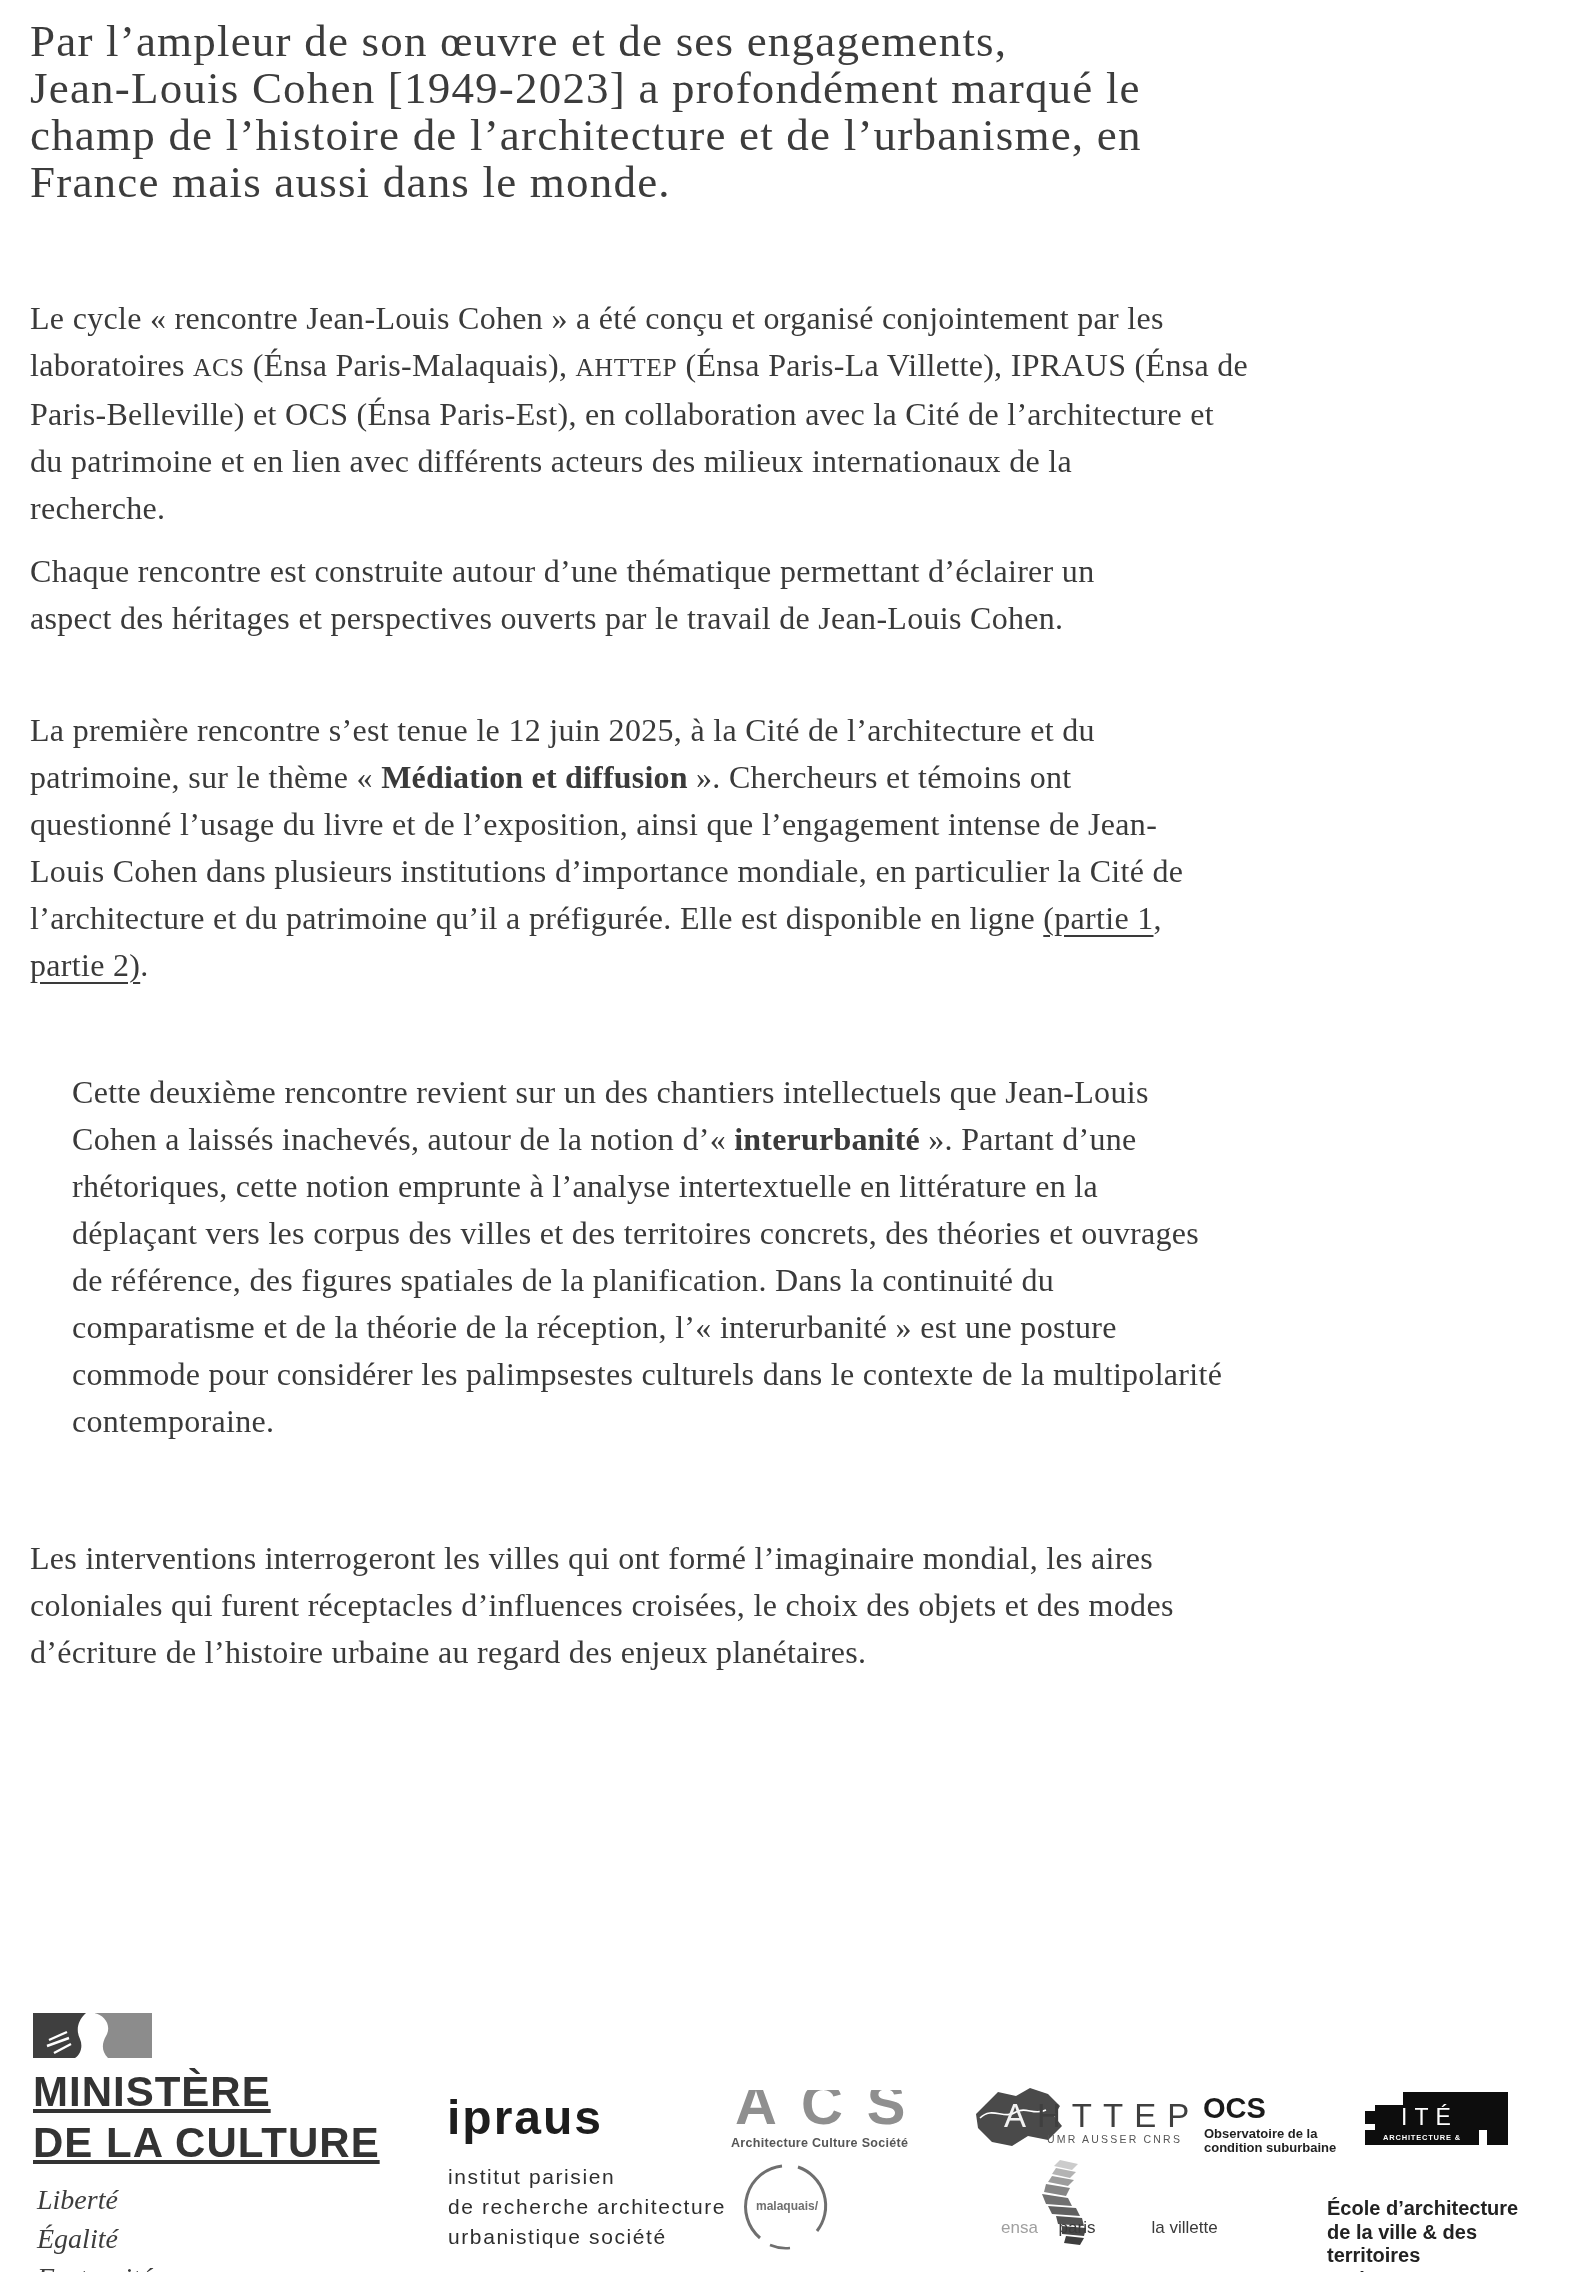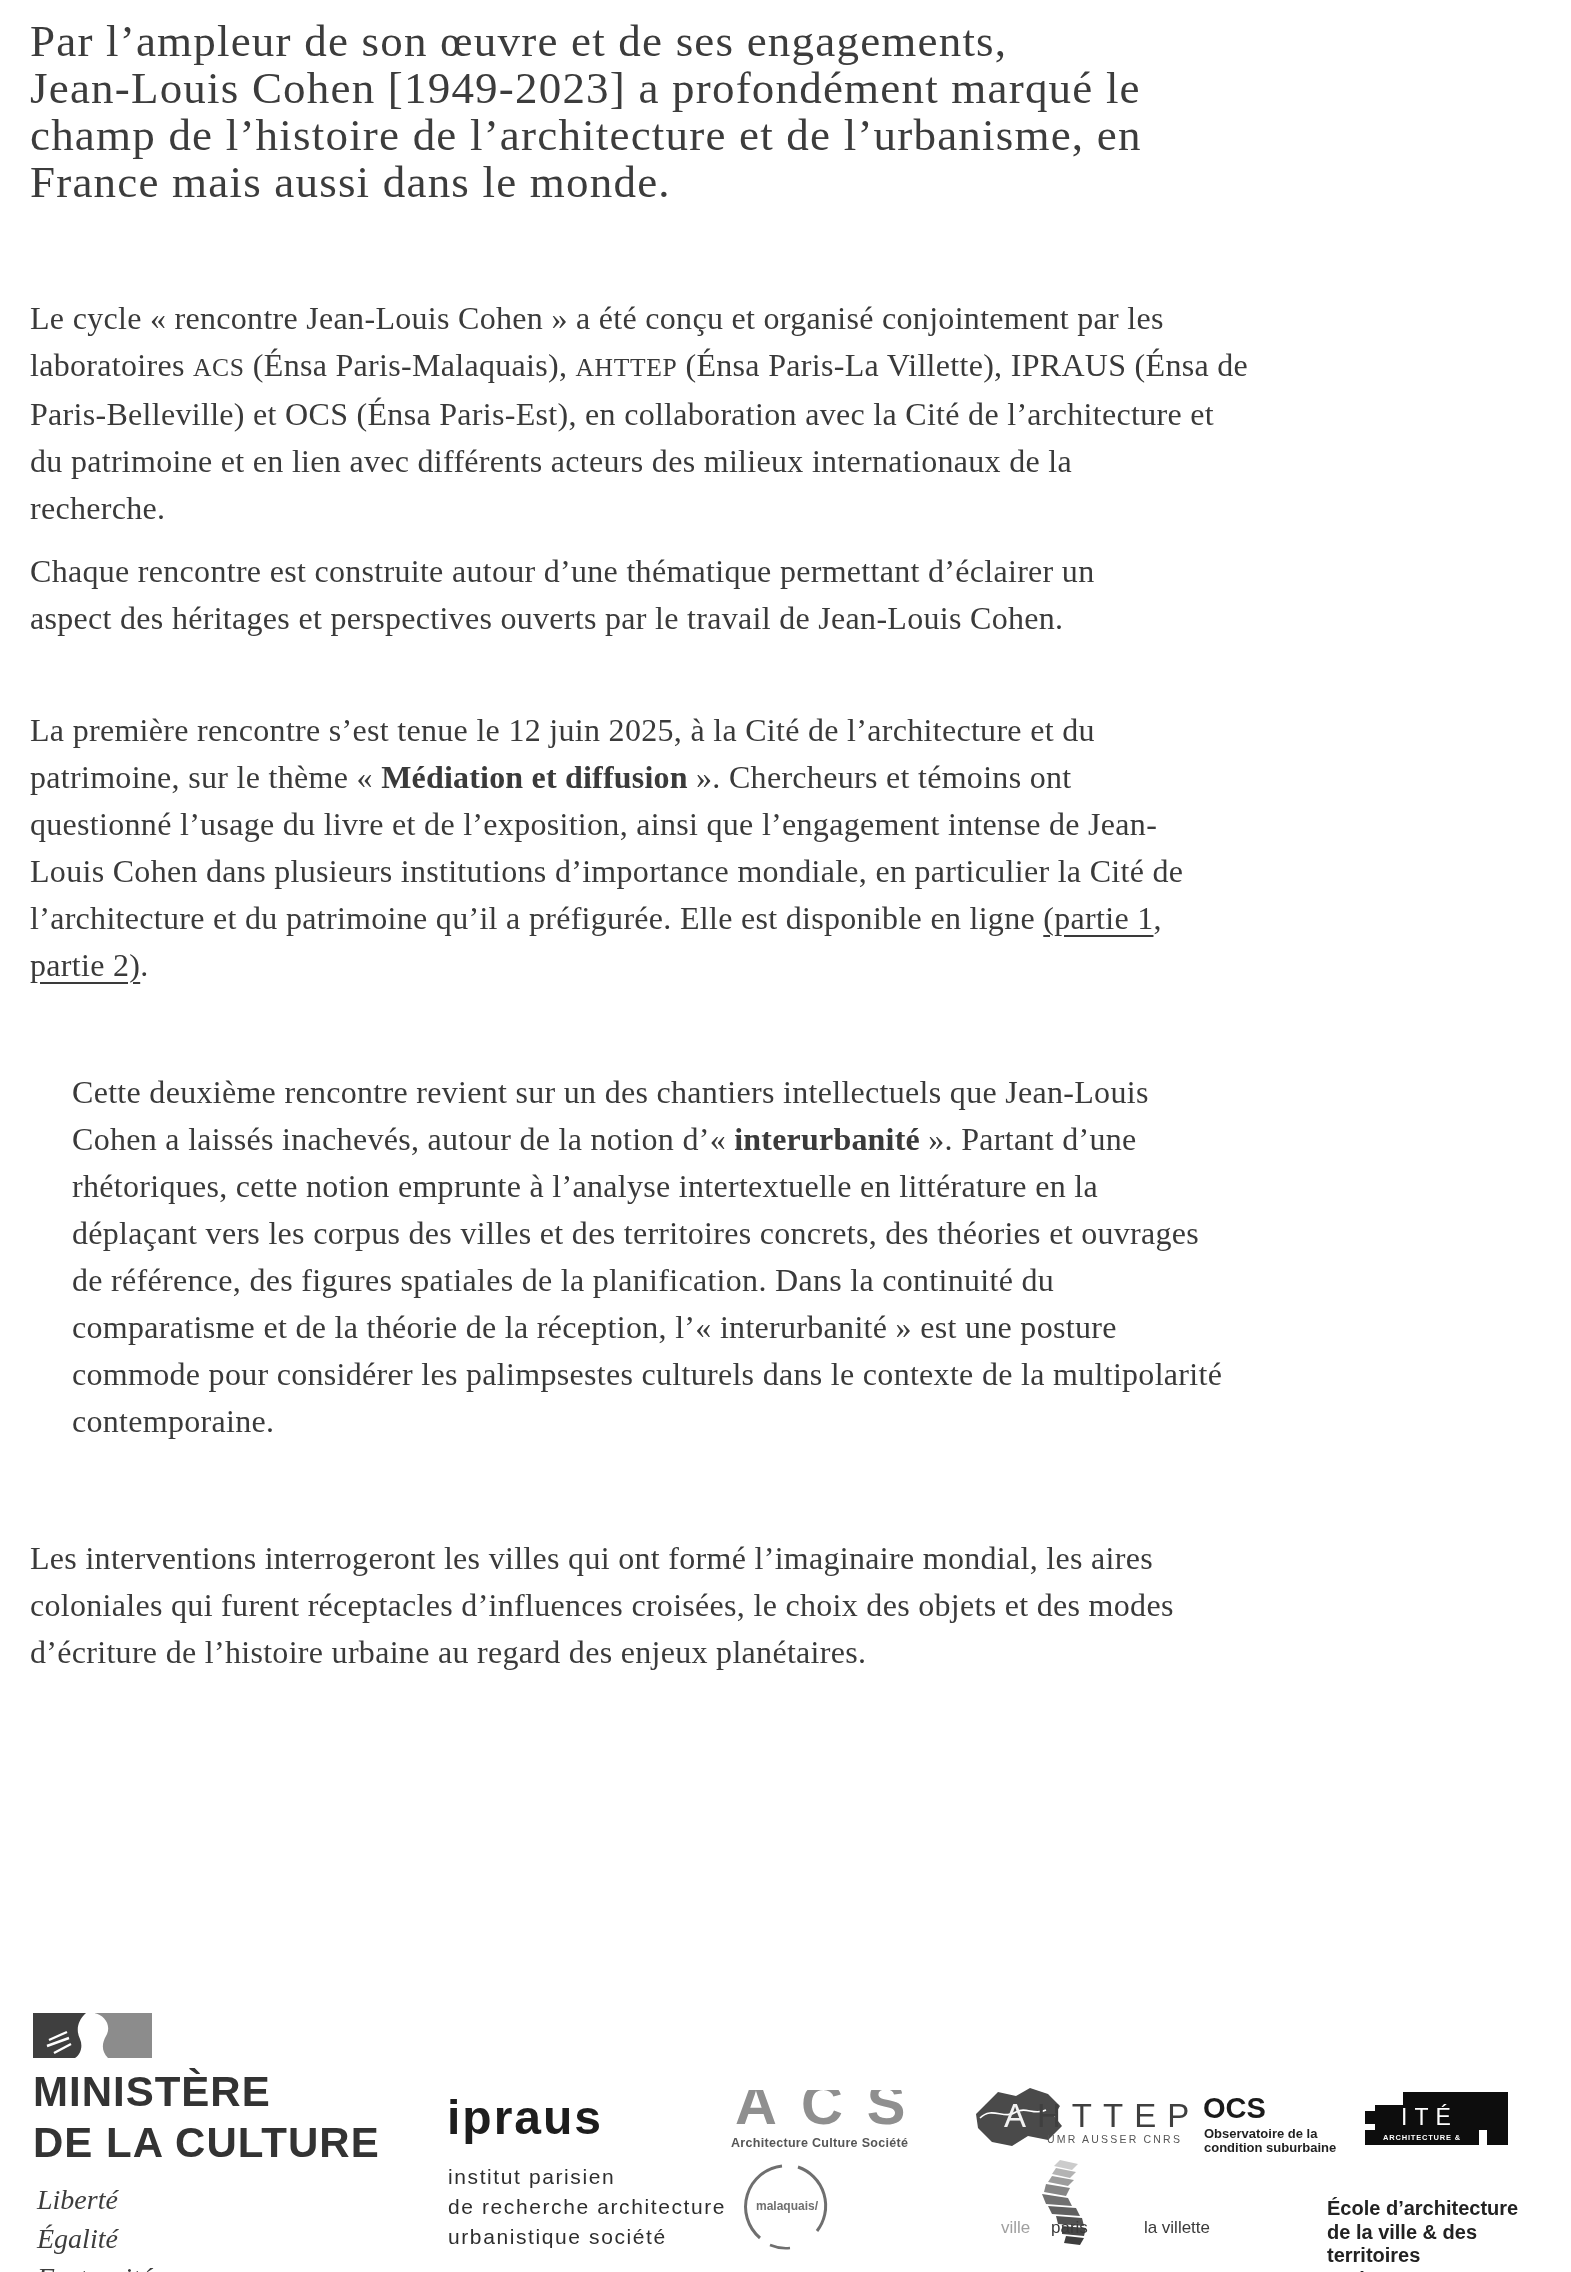--- a/index.html
+++ b/index.html
@@ -13,21 +13,21 @@
   .heading .hline { white-space:nowrap; }
   .block { font-size:32px; line-height:47px; letter-spacing:0.3px; color:#3a3a3a; }
   .line { white-space:pre-wrap; }
   .seg.b { font-weight:700; letter-spacing:0.2px; }
   .seg.sc { font-size:0.8em; letter-spacing:0.6px; }
   .seg.link { text-decoration:underline; text-underline-offset:6px; text-decoration-thickness:2px; cursor:pointer; }
 
   
   .f { position:absolute; font-family:"Liberation Sans", sans-serif; }
   .marianne { left:33px; top:2013px; width:119px; height:45px; }
-  .min-title { left:33px; top:2066px; font-weight:700; font-size:42px; line-height:51px; letter-spacing:1px; color:#333333; }
+  .min-title { left:33px; top:2066px; font-weight:700; font-size:42px; line-height:51px; letter-spacing:1px; color:#333333;text-decoration:underline; }
   .motto { left:37px; top:2180px; font-family:"Liberation Serif", serif; font-style:italic; font-size:28px; line-height:39px; color:#3d3d3d; }
 
   .ipraus-name { left:447px; top:2090px; font-weight:700; font-size:48px; letter-spacing:2px; color:#1d1d1d; }
   .ipraus-sub { left:448px; top:2162px; font-size:21px; line-height:30px; letter-spacing:1.6px; color:#2e2e2e; }
 
   .acs-crop { left:735px; top:2090px; width:195px; height:45px; overflow:hidden; }
   .acs-big { font-weight:700; font-size:58px; line-height:58px; letter-spacing:24px; color:#8f8f8f; margin-top:-15px; font-family:"Liberation Sans", sans-serif; }
   .acs-sub { left:731px; top:2136px; font-weight:700; font-size:12.5px; letter-spacing:0.3px; color:#565656; }
   .malaquais { left:741px; top:2161px; width:92px; height:92px; }
   .malaquais .mal-label { position:absolute; left:0; top:38px; width:92px; text-align:center; font-weight:700; font-size:12px; color:#6f6f6f; }
@@ -159,21 +159,21 @@
     <polygon points="24,10 44,14 38,20 20,16" fill="#b3b3b3"></polygon>
     <polygon points="20,18 42,22 36,28 16,24" fill="#9c9c9c"></polygon>
     <polygon points="14,26 38,30 34,38 12,34" fill="#858585"></polygon>
     <polygon points="10,36 36,40 40,48 14,46" fill="#707070"></polygon>
     <polygon points="16,48 44,50 48,58 20,56" fill="#606060"></polygon>
     <polygon points="24,58 50,60 52,68 26,66" fill="#525252"></polygon>
     <polygon points="30,68 54,70 52,78 30,76" fill="#474747"></polygon>
     <polygon points="34,78 52,80 48,87 32,85" fill="#3e3e3e"></polygon>
   </svg>
 </div>
-<div class="f ensa-text"><span class="lt">ville </span><span class="bd">paris</span><span class="sp"></span><span class="bd">la villette</span></div>
+<div class="f ensa-text"><span class="lt">ensa </span><span class="bd">paris</span><span class="sp"></span><span class="bd">la villette</span></div>
 
 <div class="f ocs-name">OCS</div>
 <div class="f ocs-sub">
   <div>Observatoire de la</div>
   <div>condition suburbaine</div>
 </div>
 
 <div class="f cite">
   <div class="bar-top"></div>
   <div class="bar-mid">ITÉ</div>

